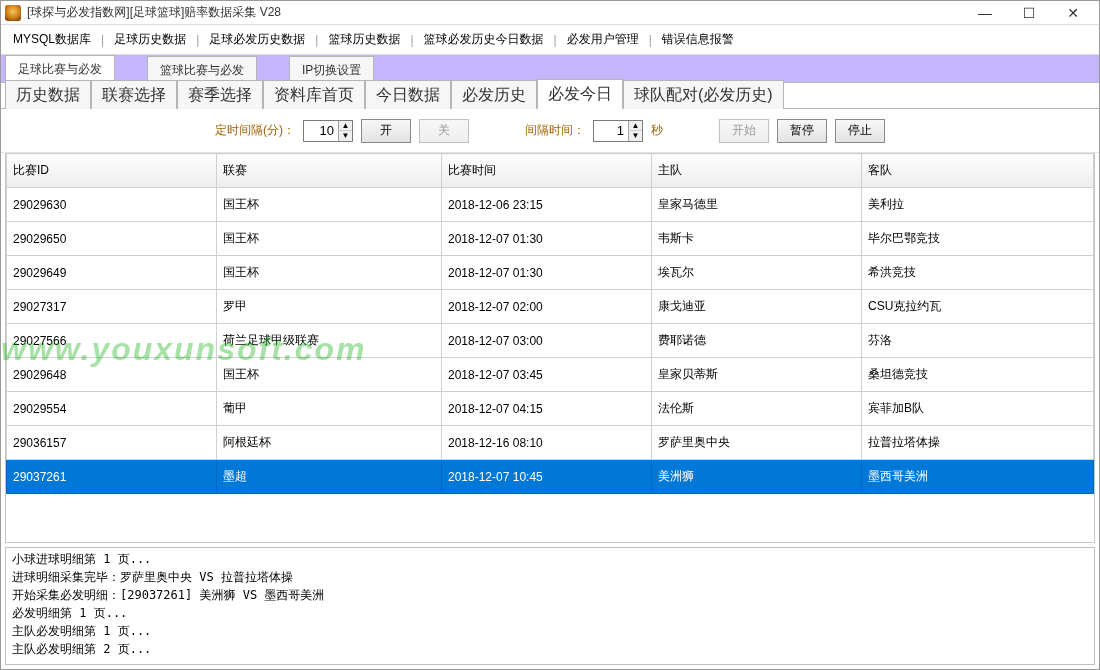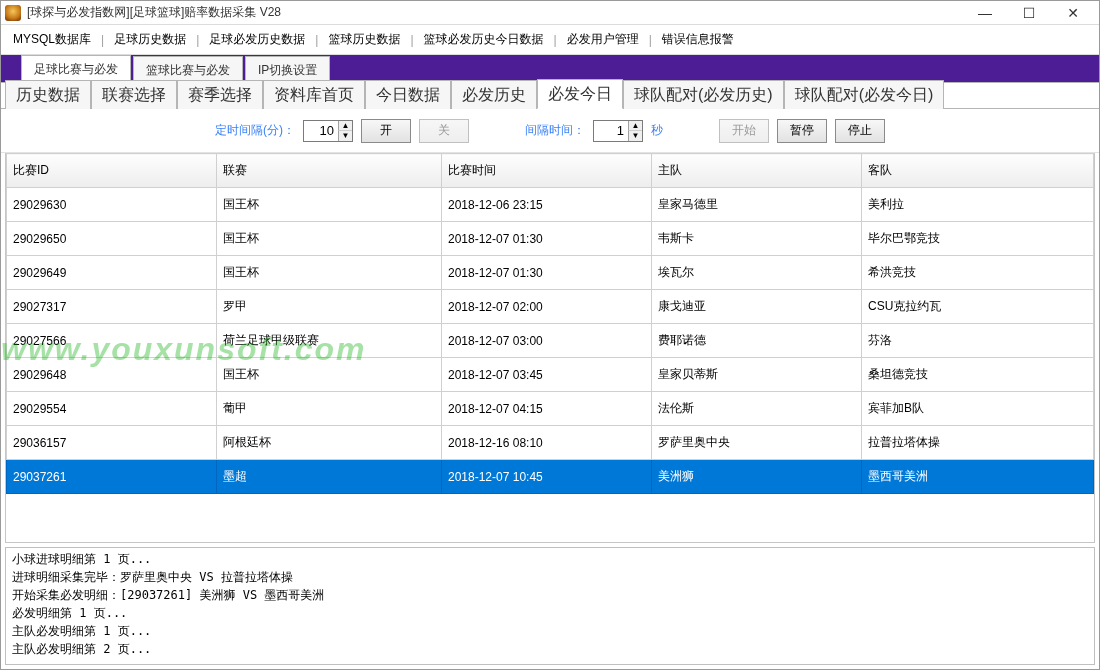--- a/index.html
+++ b/index.html
@@ -6,28 +6,28 @@
 body { font-family: "Microsoft YaHei", SimSun, Arial, sans-serif; font-size: 12px; background: #fff; color: #000; }
 .window { width: 1100px; height: 670px; border: 1px solid #9a9a9a; display: flex; flex-direction: column; background:#fff; position:relative; overflow:hidden;}
 .titlebar { height: 24px; display: flex; align-items: center; padding: 0 4px; background:#fff; border-bottom:1px solid #dcdcdc;}
 .titlebar .ico { width:16px; height:16px; background: radial-gradient(circle at 50% 40%, #f6c65a 0%, #c97c1a 55%, #6b2e00 100%); border-radius:3px; margin-right:6px; }
 .titlebar .title { flex:1; color:#333; }
 .win-btns { display:flex; }
 .win-btn { width:44px; height:24px; display:flex; align-items:center; justify-content:center; font-size:14px; color:#333; }
 .menubar { height:30px; display:flex; align-items:center; padding:2px 6px; border-bottom:1px solid #dcdcdc;}
 .menuitem { padding:4px 6px; color:#000;}
 .menusep { color:#a0a0a0; padding:0 4px;}
-.tabstrip { height:28px; display:flex; align-items:flex-end; padding-left:20px; border-bottom:1px solid #b5b5b5; background:#4c1d95;}
+.tabstrip { height:28px; display:flex; align-items:flex-end; padding-left:4px; border-bottom:1px solid #b5b5b5; background:#c4b5fd;gap:30px;}
 .tab { padding:5px 12px 4px; border:1px solid #b5b5b5; border-bottom:none; margin-right:2px; background:#f6f6f6; position:relative; bottom:-1px; color:#333;}
 .tab.active { background:#fff; border-bottom:1px solid #fff; }
 .subtabstrip { height:26px; display:flex; align-items:flex-end; padding:4px 4px 0; border-bottom:1px solid #b5b5b5; background:#fff;}
 .subtab { padding:4px 10px 3px; border:1px solid #b5b5b5; border-bottom:none; margin-right:0; background:#f6f6f6; position:relative; bottom:-1px; color:#333; font-size:16px;}
 .subtab.active { background:#fff; border-bottom:1px solid #fff;}
 .controlbar { height:44px; display:flex; align-items:center; gap:8px; padding:0 10px; justify-content:center; border-bottom:1px solid #e3e3e3;}
-.lbl { color:#3b82f6;}
+.lbl { color:#a16207;}
 .spin { display:inline-flex; align-items:center; border:1px solid #7a7a7a; height:22px; }
 .spin input { width:34px; border:none; text-align:right; padding:0 4px; font-size:13px; height:20px; outline:none;}
 .spin .arrows { display:flex; flex-direction:column; width:14px;}
 .spin .arrow { height:10px; display:flex; align-items:center; justify-content:center; font-size:8px; background:#efefef; border-left:1px solid #a0a0a0; cursor:pointer;}
 .spin .arrow:first-child{border-bottom:1px solid #ccc;}
 .btn { min-width:50px; height:24px; padding:0 10px; background:linear-gradient(#f7f7f7,#e2e2e2); border:1px solid #8a8a8a; cursor:pointer; font-size:12px;}
 .btn:disabled,.btn.disabled{ color:#9a9a9a; border-color:#c0c0c0; background:linear-gradient(#f7f7f7,#eee); cursor:default;}
 .gap { width:40px;}
 .grid { flex:1; overflow:auto; border-bottom:1px solid #c0c0c0; margin:0 4px 4px 4px; border:1px solid #c6c6c6; border-top:none;}
 table { border-collapse:collapse; width:100%; table-layout:fixed;}
@@ -77,21 +77,20 @@
 
   <div class="subtabstrip" id="subtabs">
       <div class="subtab">历史数据</div>
       <div class="subtab">联赛选择</div>
       <div class="subtab">赛季选择</div>
       <div class="subtab">资料库首页</div>
       <div class="subtab">今日数据</div>
       <div class="subtab">必发历史</div>
       <div class="subtab active">必发今日</div>
       <div class="subtab">球队配对(必发历史)</div>
-      <div class="subtab">球队配对(必发今日)</div>
     </div>
 
   <div class="controlbar">
     <span class="lbl">定时间隔(分)：</span>
     <span class="spin">
       <input value="10" style="">
       <span class="arrows">
           <span class="arrow">▲</span>
           <span class="arrow">▼</span>
         </span>

